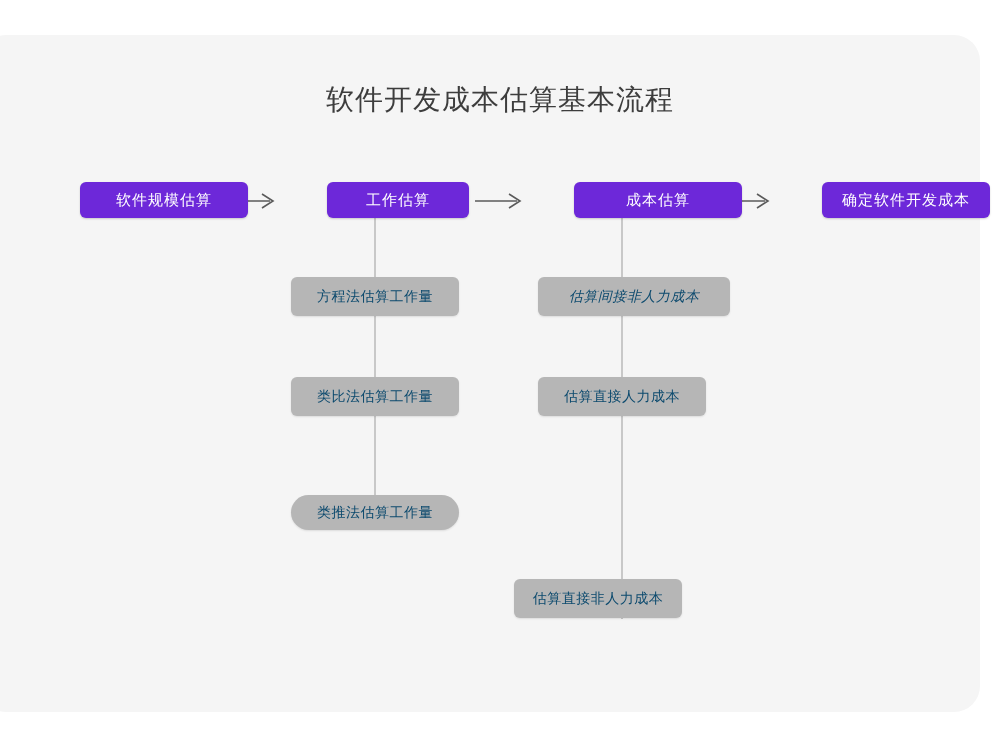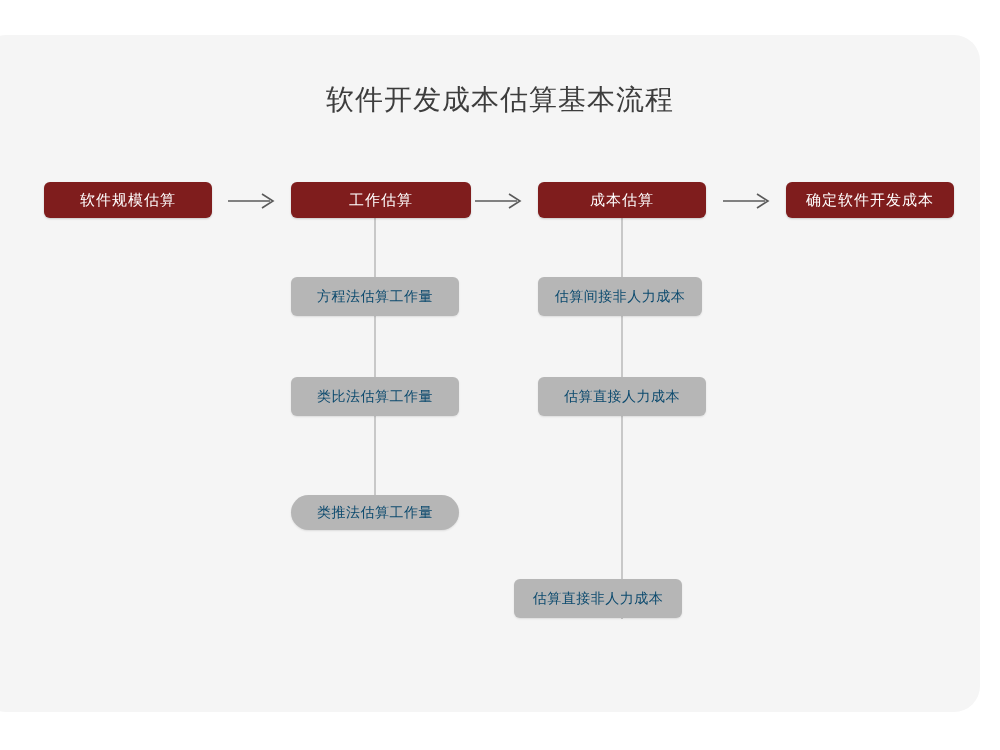--- a/index.html
+++ b/index.html
@@ -66,25 +66,26 @@
   .node {
     position: absolute;
     box-sizing: border-box;
     display: flex;
     align-items: center;
     justify-content: center;
     border-radius: 6px;
     white-space: nowrap;
   }
   .node.primary {
-    background: #7f1d1d;
+    background: #6d28d9;
     color: #ffffff;
     font-size: 15px;
     letter-spacing: 1px;
     box-shadow: 0 1px 2px rgba(0,0,0,0.18);
+    margin-left: 36px;
   }
   .node.secondary {
     background: #b6b6b6;
     color: #0c4a6e;
     font-size: 14px;
     letter-spacing: 0.5px;
     box-shadow: 0 1px 2px rgba(0,0,0,0.10);
   }
 </style>
 </head>
@@ -115,33 +116,33 @@
     </div>
     <div class="arrow" style="left:723px; top:192px; width:48px;">
       <svg width="48" height="18" viewBox="0 0 48 18">
         <line x1="0" y1="9" x2="42" y2="9" stroke="#5a5a5a" stroke-width="1.6"></line>
         <polyline points="34,2 45,9 34,16" fill="none" stroke="#5a5a5a" stroke-width="1.6"></polyline>
       </svg>
     </div>
 
     <div class="node primary" style="left:44px; top:182px; width:168px; height:36px;">软件规模估算</div>
 
-    <div class="node primary" style="left:291px; top:182px; width:180px; height:36px;">工作估算</div>
+    <div class="node primary" style="left:291px; top:182px; width:142px; height:36px;">工作估算</div>
 
     <div class="node primary" style="left:538px; top:182px; width:168px; height:36px;">成本估算</div>
 
     <div class="node primary" style="left:786px; top:182px; width:168px; height:36px;">确定软件开发成本</div>
 
     <div class="node secondary" style="left:291px; top:277px; width:168px; height:39px;">方程法估算工作量</div>
 
     <div class="node secondary" style="left:291px; top:377px; width:168px; height:39px;">类比法估算工作量</div>
 
     <div class="node secondary" style="left:291px; top:495px; width:168px; height:35px;border-radius:19px;">类推法估算工作量</div>
 
-    <div class="node secondary" style="left:538px; top:277px; width:164px; height:39px;">估算间接非人力成本</div>
+    <div class="node secondary" style="left:538px; top:277px; width:192px; height:39px;font-style:italic;">估算间接非人力成本</div>
 
     <div class="node secondary" style="left:538px; top:377px; width:168px; height:39px;">估算直接人力成本</div>
 
 
     <div class="node secondary" style="left:514px; top:579px; width:168px; height:39px;">估算直接非人力成本</div>
 
   </div>
 </div>
 
 </body></html>

